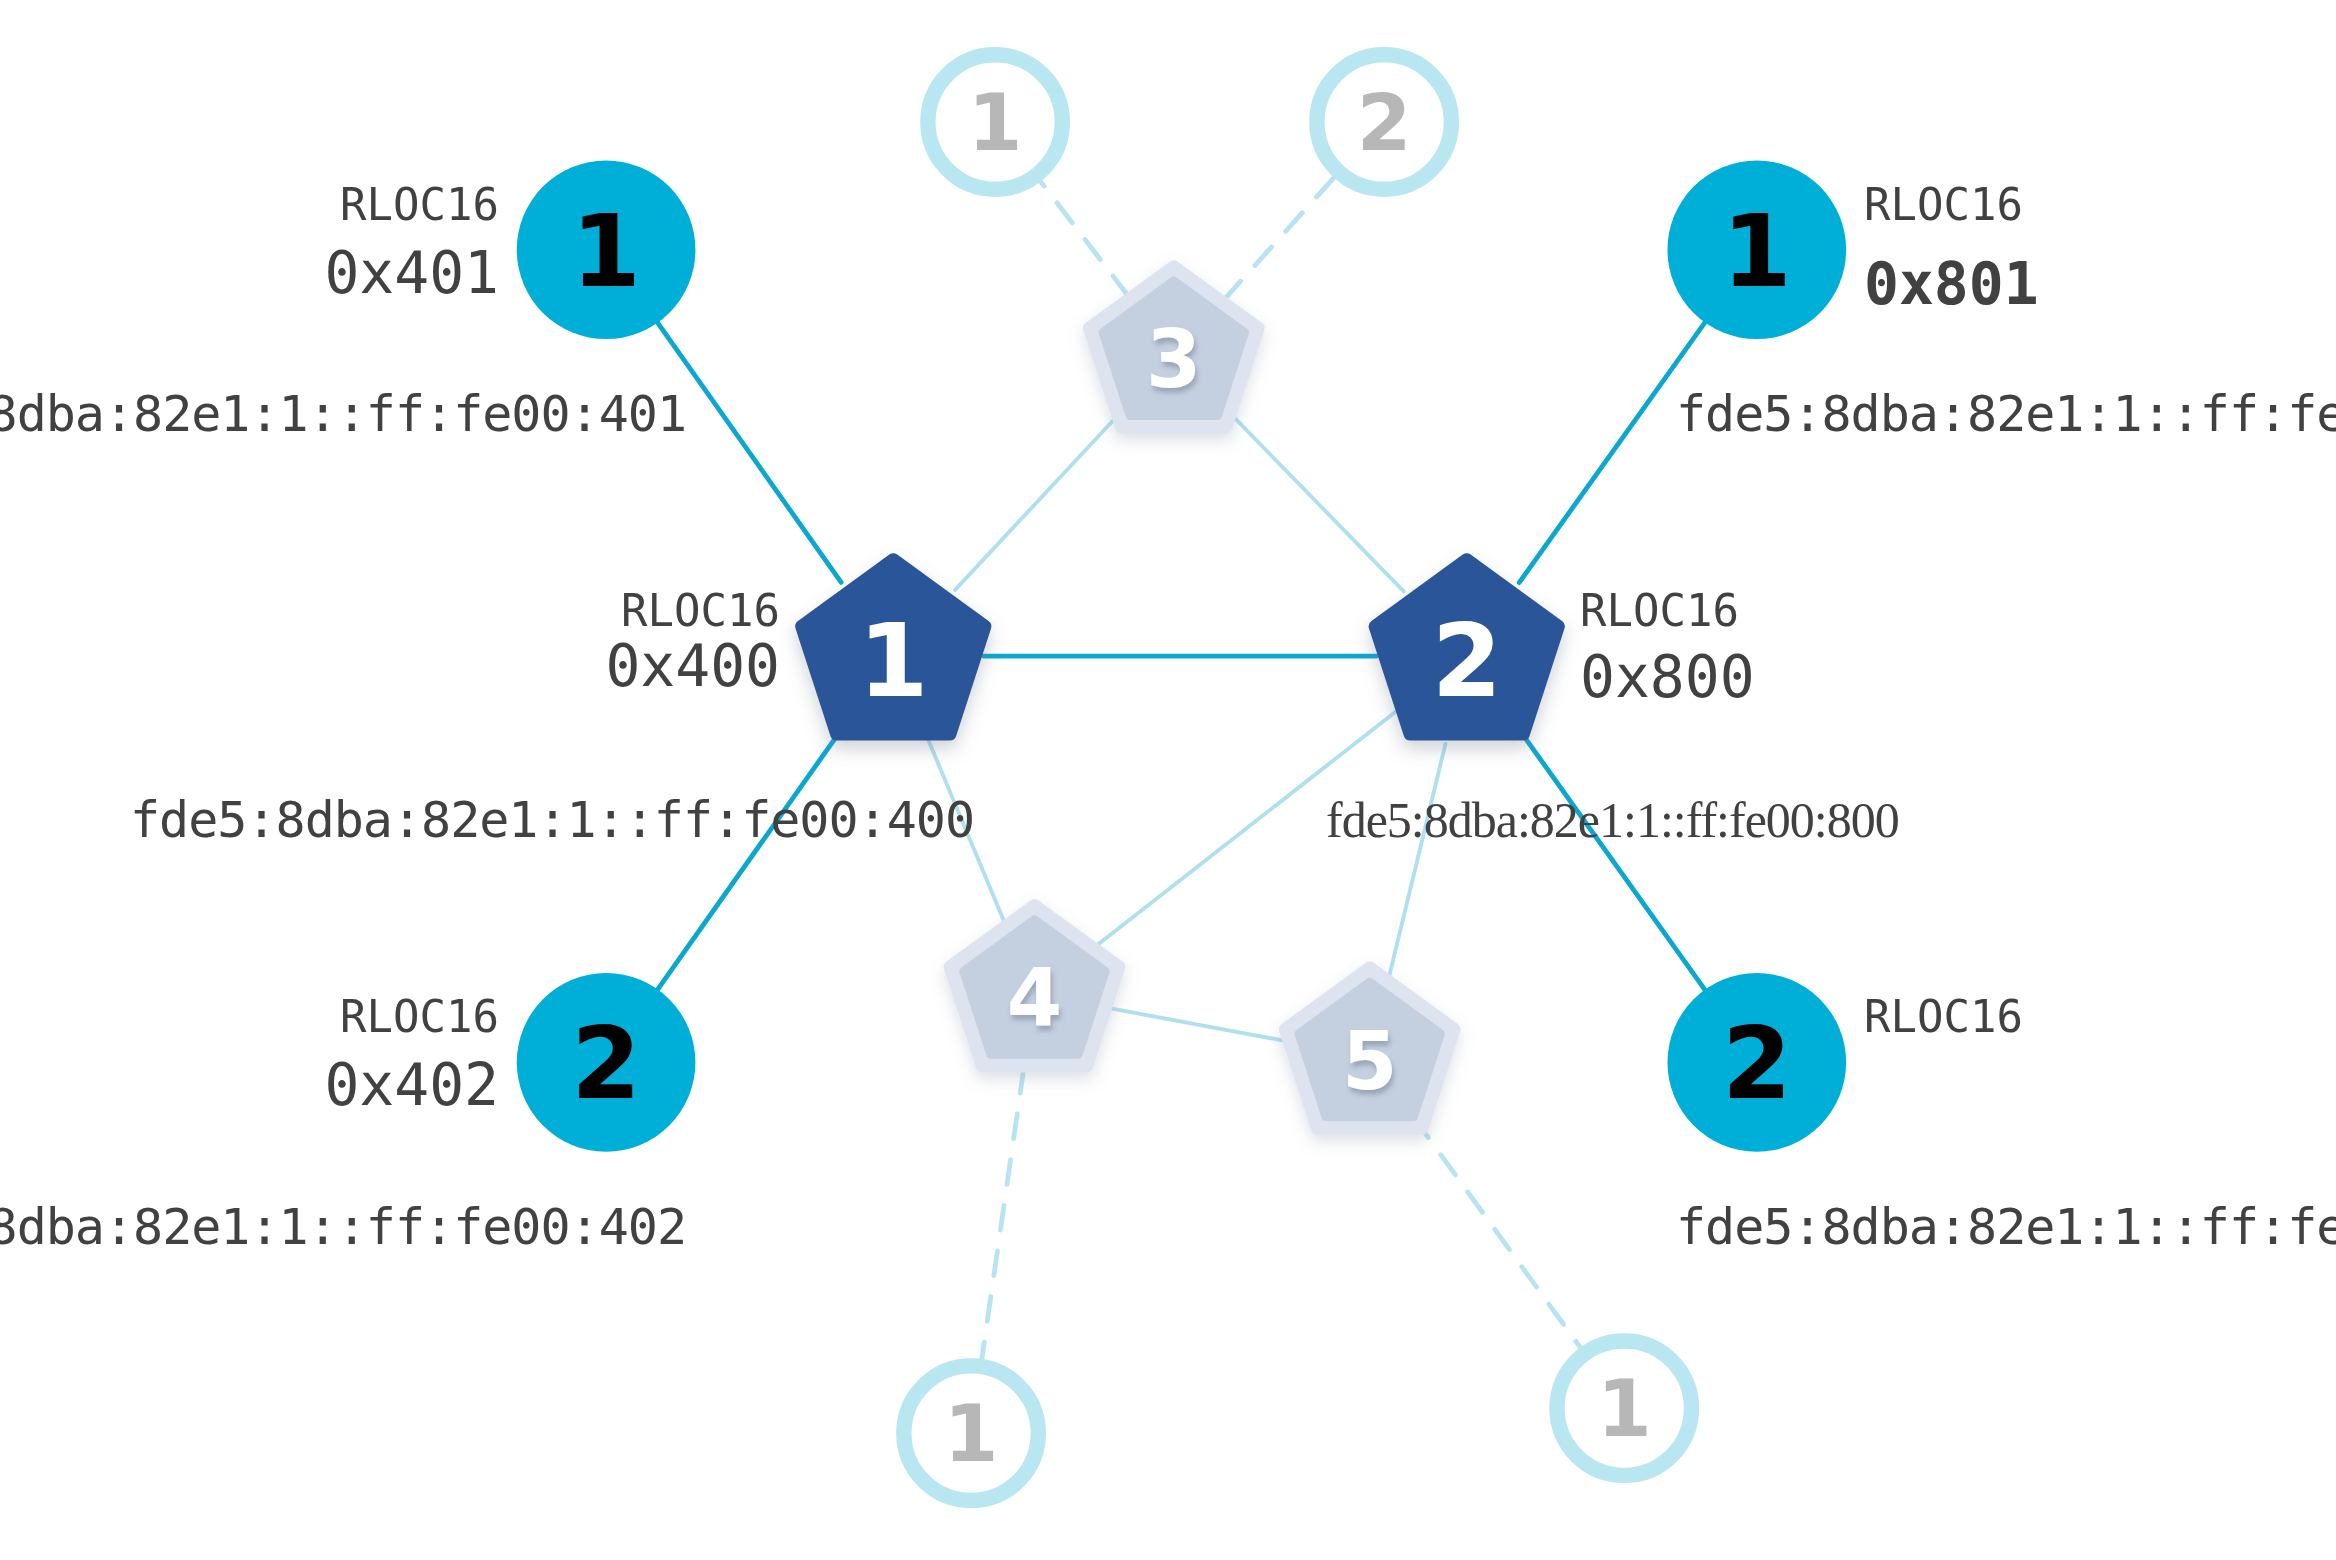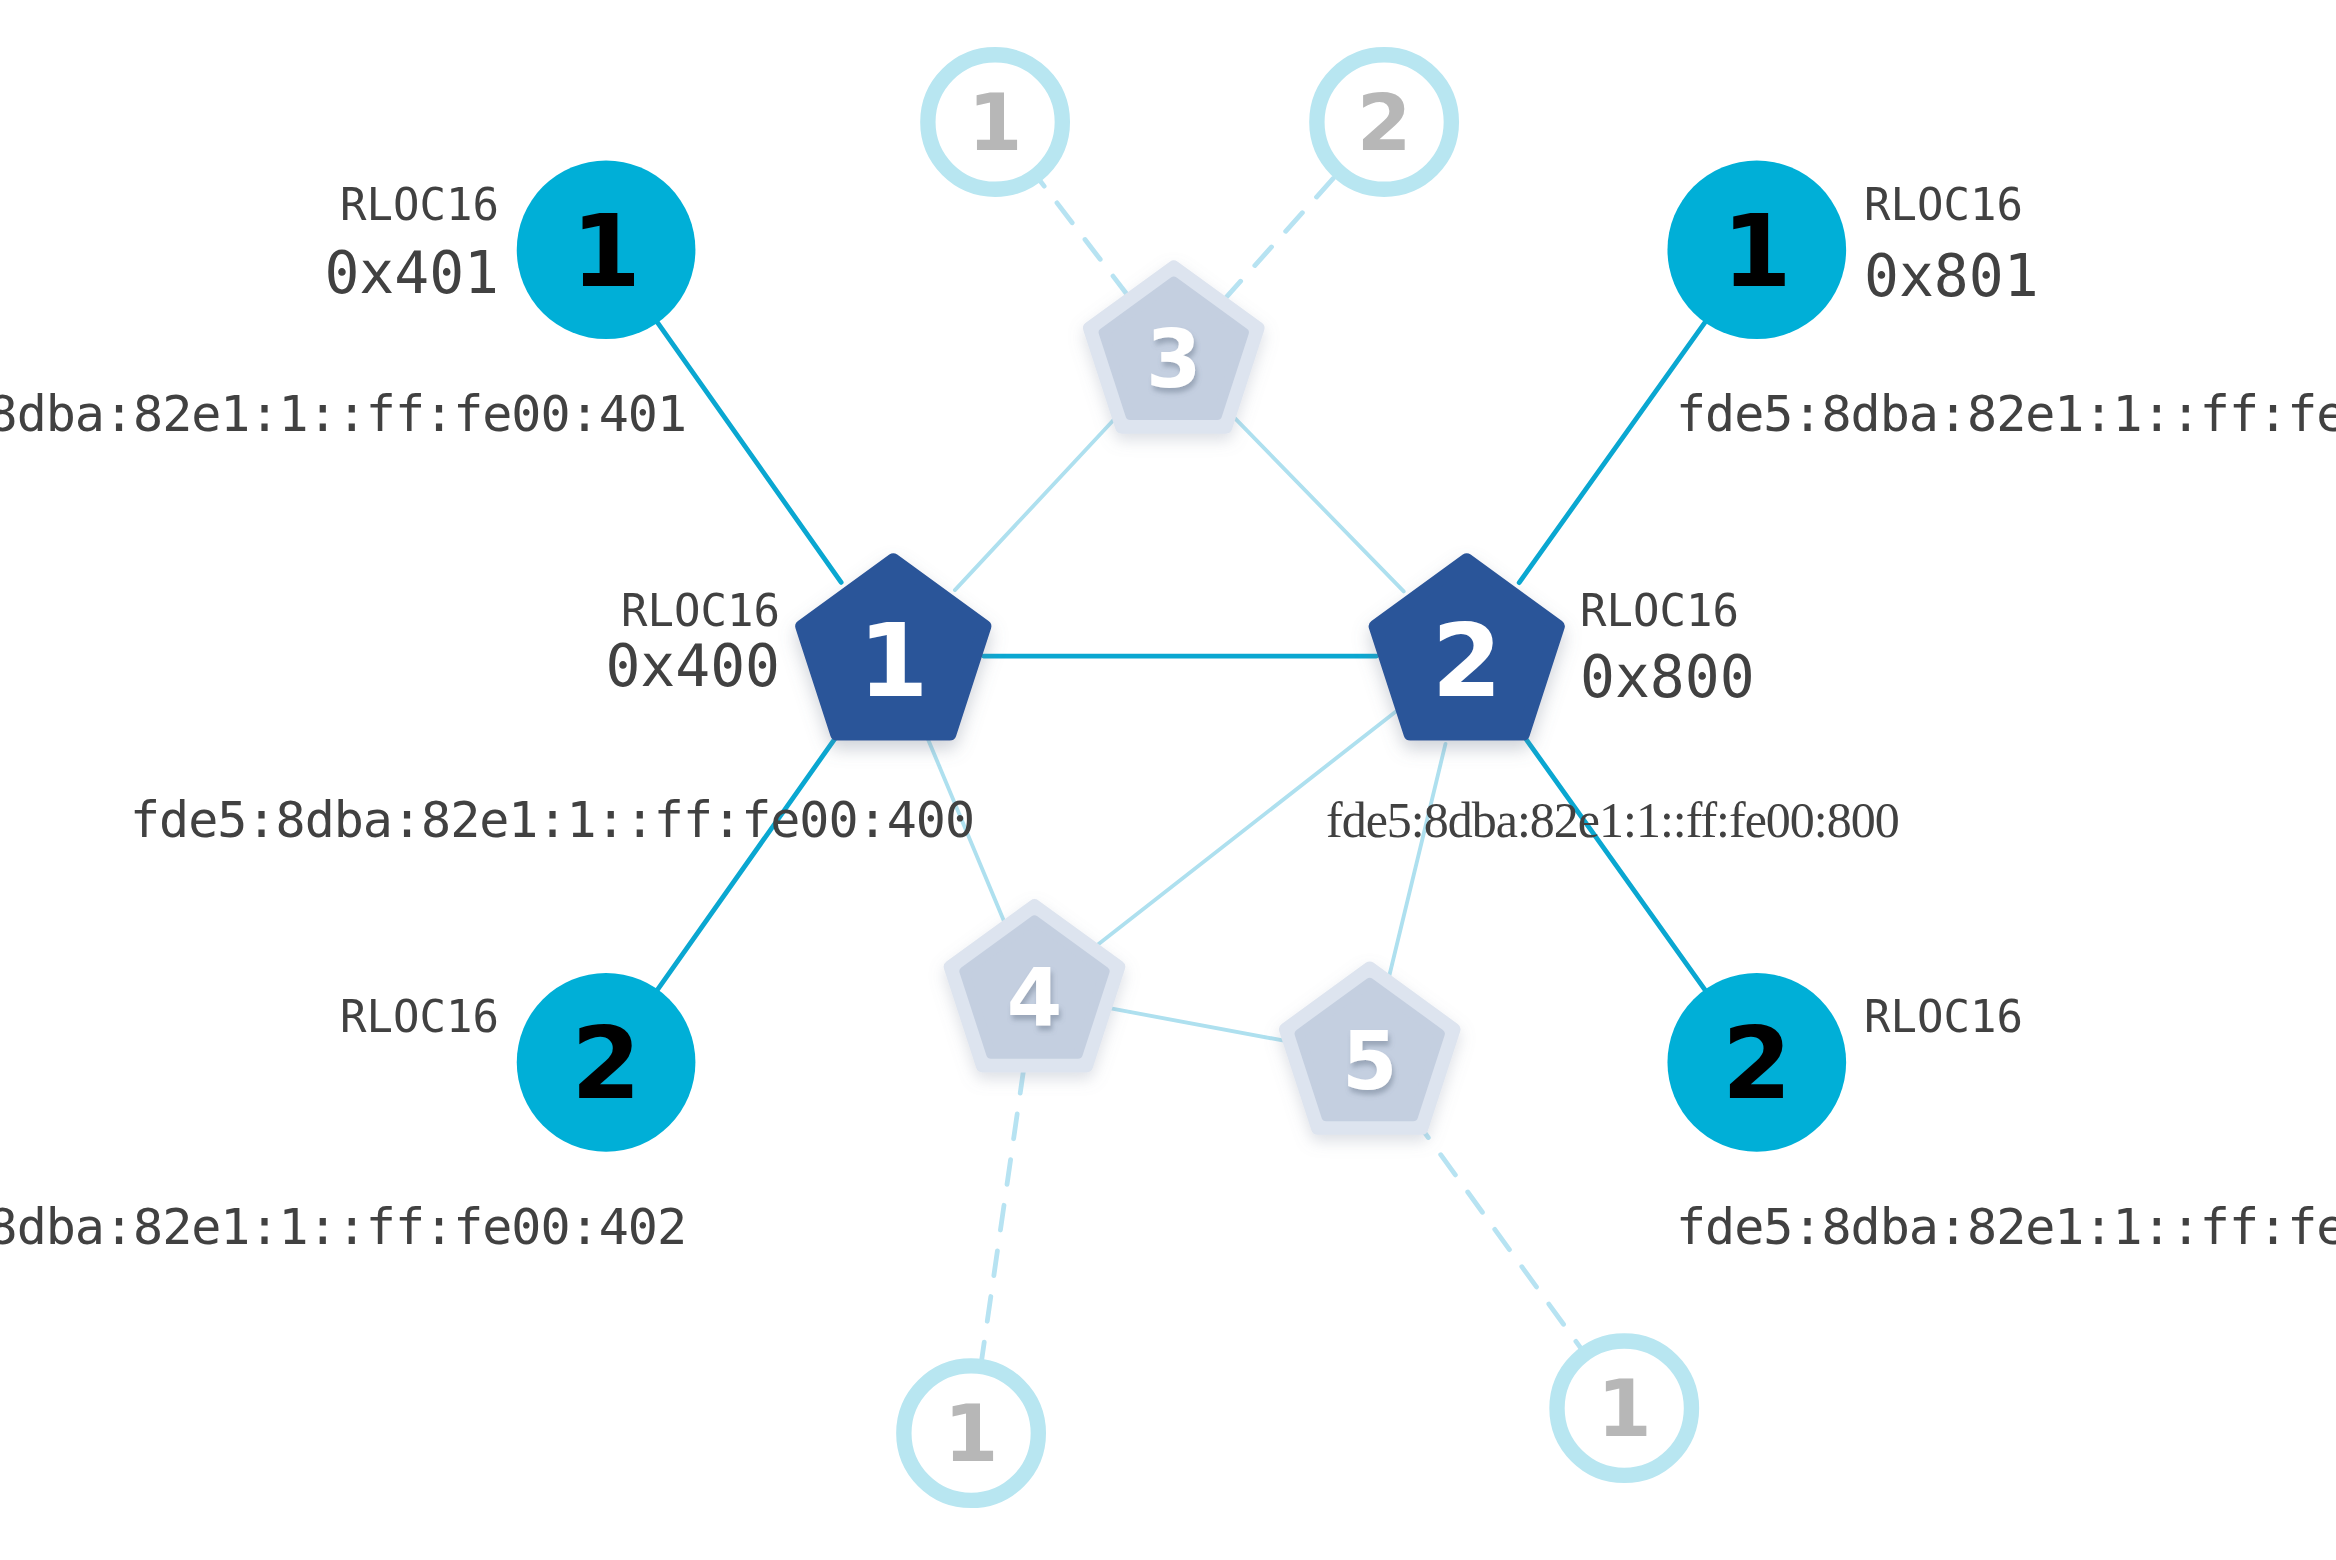--- a/index.html
+++ b/index.html
@@ -137,25 +137,26 @@
       </g>
   </svg>
   <div id="labels-layer">
       <div class="node-label lbl-right" style="right: 1837px; top: 183px;">
         <div class="label-rloc-title">RLOC16</div>
         <div class="label-rloc-value" style="margin-top: 17.3px;">0x401</div>
       </div>
       <div class="node-label label-ipv6 lbl-right" style="top: 389px; right: 1650px;">fde5:8dba:82e1:1::ff:fe00:401</div>
       <div class="node-label lbl-left" style="left: 1864px; top: 183px;">
         <div class="label-rloc-title">RLOC16</div>
-        <div class="label-rloc-value" style="margin-top: 20px;">0x801</div>
+        <div class="label-rloc-value" style="margin-top: 28px; font-weight: bold;">0x801</div>
       </div>
       <div class="node-label label-ipv6 lbl-left" style="top: 389px; left: 1676px;">fde5:8dba:82e1:1::ff:fe00:801</div>
       <div class="node-label lbl-right" style="right: 1837px; top: 995px;">
         <div class="label-rloc-title">RLOC16</div>
+        <div class="label-rloc-value" style="margin-top: 17.3px;">0x402</div>
       </div>
       <div class="node-label label-ipv6 lbl-right" style="top: 1202px; right: 1650px;">fde5:8dba:82e1:1::ff:fe00:402</div>
       <div class="node-label lbl-left" style="left: 1864px; top: 995px;">
         <div class="label-rloc-title">RLOC16</div>
       </div>
       <div class="node-label label-ipv6 lbl-left" style="top: 1202px; left: 1676px;">fde5:8dba:82e1:1::ff:fe00:802</div>
       <div class="node-label lbl-right" style="right: 1556px; top: 589px;">
         <div class="label-rloc-title">RLOC16</div>
         <div class="label-rloc-value" style="margin-top: 4px;">0x400</div>
       </div>

